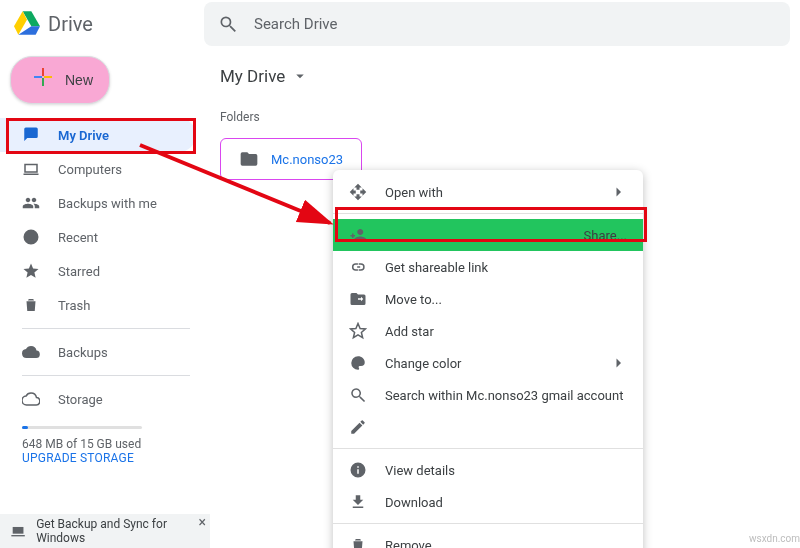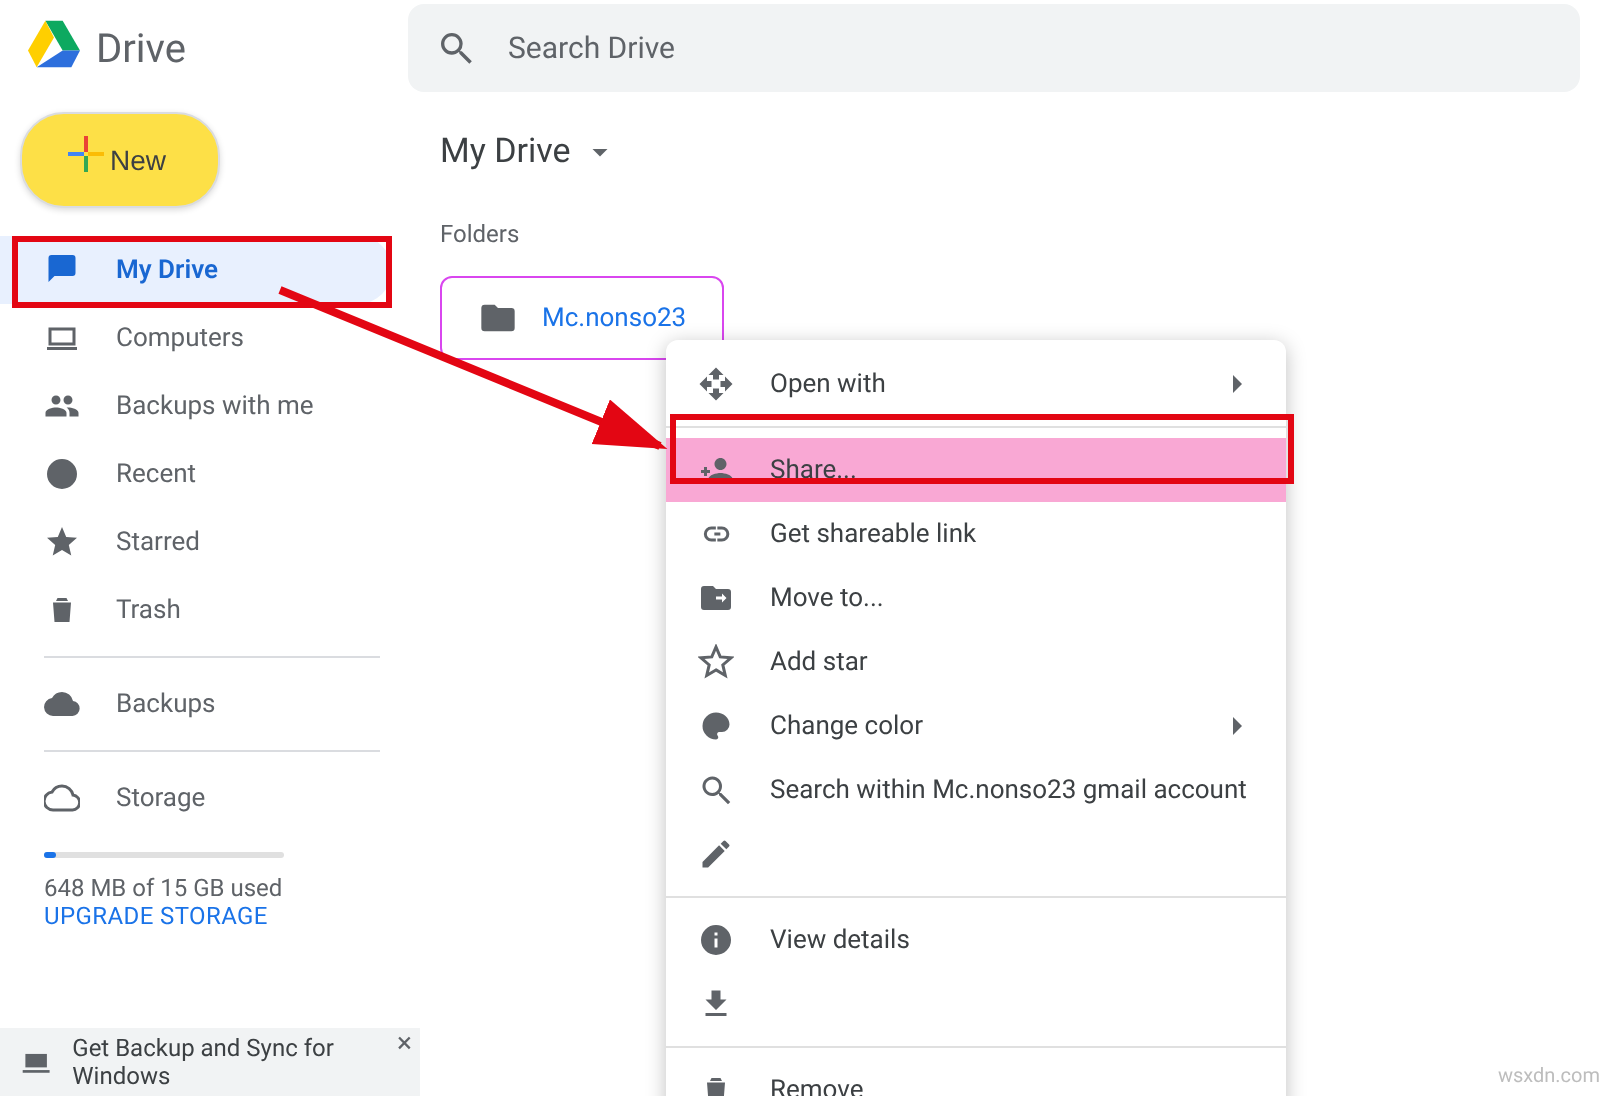--- a/index.html
+++ b/index.html
@@ -4,41 +4,41 @@
 <style>
   * { box-sizing: border-box; margin: 0; padding: 0; }
   body { font-family: 'Segoe UI', Roboto, Arial, sans-serif; font-size: 13px; color: #202124; background: #fff; width: 800px; height: 548px; overflow: hidden; position: relative; }
   .header { display: flex; align-items: center; height: 48px; }
   .logo-area { display: flex; align-items: center; width: 192px; padding-left: 14px; gap: 8px; }
   .brand { font-size: 20px; color: #5f6368; }
   .searchbar { flex: 1; background: #f1f3f4; height: 44px; border-radius: 8px; display: flex; align-items: center; padding: 0 14px; margin: 2px 10px 2px 12px; gap: 16px; color: #5f6368; font-size: 15px; }
   .searchbar svg { fill: #5f6368; }
   .layout { display: flex; height: calc(100% - 48px - 34px); }
   .sidebar { width: 210px; padding-top: 8px; border-right: none; display: flex; flex-direction: column; }
-  .new-btn { margin-left: 10px; display: inline-flex; align-items: center; background: #fde047; border: 1px solid #dadce0; border-radius: 22px; padding: 8px 20px; font-size: 14px; color: #3c4043; box-shadow: 0 1px 3px rgba(0,0,0,.15); width: 100px; }
+  .new-btn { margin-left: 10px; display: inline-flex; align-items: center; gap: 10px; background: #f9a8d4; border: 1px solid #dadce0; border-radius: 22px; padding: 8px 20px; font-size: 14px; color: #3c4043; box-shadow: 0 1px 3px rgba(0,0,0,.15); width: 100px; }
   .plus-icon { font-size: 22px; font-weight: 400; }
   .side-list { margin-top: 14px; }
   .side-item { height: 34px; display: flex; align-items: center; gap: 18px; padding-left: 22px; color: #5f6368; font-size: 13px; border-top-right-radius: 17px; border-bottom-right-radius: 17px; margin-right: 14px; cursor: pointer; }
   .side-item svg { width: 18px; height: 18px; fill: #5f6368; flex-shrink: 0; }
   .side-item.active { background: #e8f0fe; color: #1967d2; font-weight: 600; }
   .side-item.active svg { fill: #1967d2; }
   .side-sep { height: 1px; background: #dadce0; margin: 6px 20px 6px 22px; }
   .storage { padding: 4px 22px; font-size: 12px; color: #5f6368; }
   .storage-bar { height: 3px; background: #e0e0e0; width: 120px; margin: 6px 0 8px; border-radius: 2px; }
   .storage-bar::before { content:""; display:block; height:3px; width:6px; background:#1a73e8; border-radius:2px; }
   .storage a { color: #1a73e8; font-size: 12px; text-decoration: none; letter-spacing: .2px; }
   .main { flex: 1; padding: 18px 20px 0 10px; position: relative; }
   .crumb { font-size: 17px; color: #3c4043; display: flex; align-items: center; gap: 6px; margin-bottom: 24px; }
   .crumb svg { fill: #5f6368; }
   .section { font-size: 12px; color: #5f6368; margin-bottom: 14px; }
   .folder-tile { display: inline-flex; align-items: center; gap: 12px; border: 1px solid #d946ef; border-radius: 6px; padding: 10px 18px; font-size: 13px; color: #1a73e8; background: #fff; }
   .folder-tile svg { fill: #5f6368; }
   .ctx { position: absolute; left: 333px; top: 170px; width: 310px; background: #fff; border-radius: 6px; box-shadow: 0 2px 10px rgba(0,0,0,.25); padding: 6px 0; z-index: 10; font-size: 13px; color: #3c4043; }
   .ctx-item { display: flex; align-items: center; height: 32px; padding: 0 16px; gap: 18px; cursor: pointer; }
-  .ctx-item.hover { background: #f9a8d4; }
+  .ctx-item.hover { background: #22c55e; text-align: right; }
   .ctx-item svg { width: 18px; height: 18px; fill: #5f6368; flex-shrink: 0; }
   .ctx-text { flex: 1; }
   .ctx-sep { height: 1px; background: #e0e0e0; margin: 5px 0; }
   .chev-r { fill: #5f6368; }
   .hl-box1 { position: absolute; left: 6px; top: 118px; width: 190px; height: 36px; border: 3px solid #e30613; z-index: 20; pointer-events: none; }
   .hl-box2 { position: absolute; left: 335px; top: 207px; width: 312px; height: 35px; border: 3px solid #e30613; z-index: 20; pointer-events: none; }
   .footer-bar { position: absolute; left: 0; bottom: 0; height: 34px; width: 210px; background: #f1f3f4; display: flex; align-items: center; padding: 16px 10px; font-size: 12px; color: #3c4043; gap: 10px; }
   .footer-bar .close { position: absolute; right: 4px; top: 0; font-size: 14px; color: #5f6368; }
   .wm { position: absolute; right: 0; bottom: 4px; font-size: 10px; color: #bdbdbd; }
   .arrow { position: absolute; z-index: 19; pointer-events: none; }
@@ -216,20 +216,21 @@
   <div class="ctx-item">
     <svg viewBox="0 0 24 24">
         <path d="M12 2a10 10 0 100 20 10 10 0 000-20zm1 15h-2v-6h2v6zm0-8h-2V7h2v2z"></path>
       </svg>
     <span class="ctx-text">View details</span>
   </div>
   <div class="ctx-item">
     <svg viewBox="0 0 24 24">
         <path d="M19 9h-4V3H9v6H5l7 7 7-7zM5 18v2h14v-2H5z"></path>
       </svg>
+    <span class="ctx-text">Download</span>
   </div>
   <div class="ctx-sep"></div>
   <div class="ctx-item">
     <svg viewBox="0 0 24 24">
         <path d="M6 7h12l-1 13H7L6 7zm3-3h6l1 2H8l1-2z"></path>
       </svg>
     <span class="ctx-text">Remove</span>
   </div>
 </div>
 

